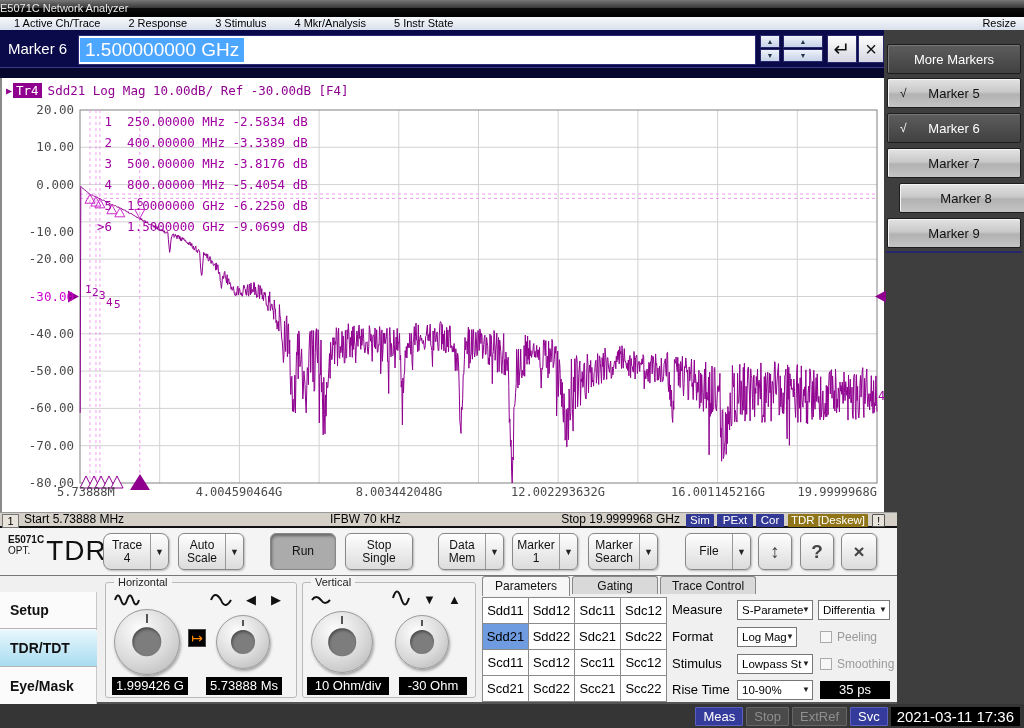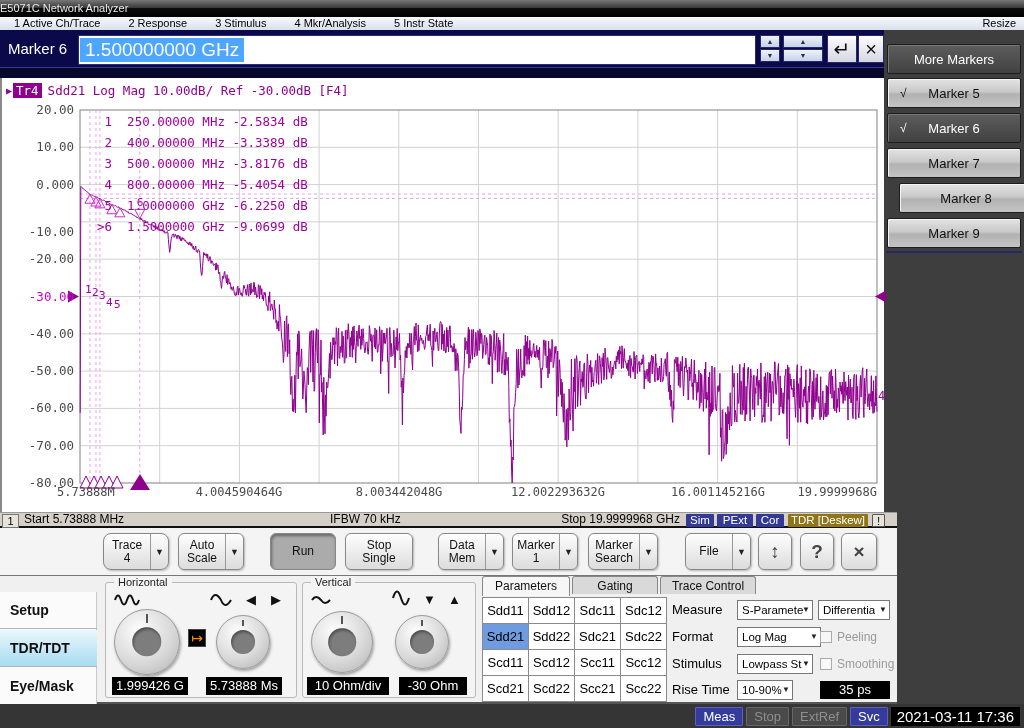--- a/index.html
+++ b/index.html
@@ -274,20 +274,27 @@
   <div id="sbbadges">
       <div class="sb-badge sb-navy" style="left: 686px; width: 28px; top: 1px;">Sim</div>
       <div class="sb-badge sb-navy" style="left: 717px; width: 36px; top: 1px;">PExt</div>
       <div class="sb-badge sb-navy" style="left: 756px; width: 28px; top: 1px;">Cor</div>
       <div class="sb-badge sb-gold" style="left: 788px; width: 80px; top: 1px;">TDR [Deskew]</div>
       <div class="sb-badge sb-plain" style="left: 872px; width: 13px; top: 1px;">!</div>
     </div>
 </div>
 
 <div class="abs tdr-toolbar" id="tdrtoolbar">
+  <div class="abs logo">
+    <div>
+      <div class="l1">E5071C</div>
+      <div class="l2">OPT.</div>
+    </div>
+    <div class="big">TDR</div>
+  </div>
 <div class="tb-btn" style="left: 103px; width: 66px; border-radius: 8px;">
       <div class="tb-txt">
         <span>Trace</span>
         <span>4</span>
       </div>
       <div class="tb-arrow">▼</div>
     </div>
     <div class="tb-btn" style="left: 178px; width: 66px;">
       <div class="tb-txt">
         <span>Auto</span>
@@ -420,41 +427,41 @@
   <div class="dropdown" style="left:737px;top:24px;width:76px;">
     <span>S-Paramete</span>
     <span class="dd-arrow">▼</span>
   </div>
   <div class="dropdown" style="left:818px;top:24px;width:72px;">
     <span>Differentia</span>
     <span class="dd-arrow">▼</span>
   </div>
 
   <div class="mrow-label" style="top:51px;">Format</div>
-  <div class="dropdown" style="left:737px;top:51px;width:84px;">
+  <div class="dropdown" style="left:737px;top:51px;width:60px;">
     <span>Log Mag</span>
     <span class="dd-arrow">▼</span>
   </div>
   <div class="chkrow" style="left:820px;top:51px;">
     <span class="chkbox"></span>
     <span>Peeling</span>
   </div>
 
   <div class="mrow-label" style="top:78px;">Stimulus</div>
   <div class="dropdown" style="left:737px;top:78px;width:76px;">
     <span>Lowpass St</span>
     <span class="dd-arrow">▼</span>
   </div>
   <div class="chkrow" style="left:820px;top:78px;">
     <span class="chkbox"></span>
     <span>Smoothing</span>
   </div>
 
   <div class="mrow-label" style="top:104px;">Rise Time</div>
-  <div class="dropdown" style="left:737px;top:104px;width:56px;">
+  <div class="dropdown" style="left:737px;top:104px;width:76px;">
     <span>10-90%</span>
     <span class="dd-arrow">▼</span>
   </div>
   <div class="lcd" style="left:820px;top:105px;width:70px;">35 ps</div>
 </div>
 
 <div class="abs bottombar" id="bottombar">
   <span class="bb-badge bb-on">Meas</span>
     <span class="bb-badge bb-off">Stop</span>
     <span class="bb-badge bb-off">ExtRef</span>

